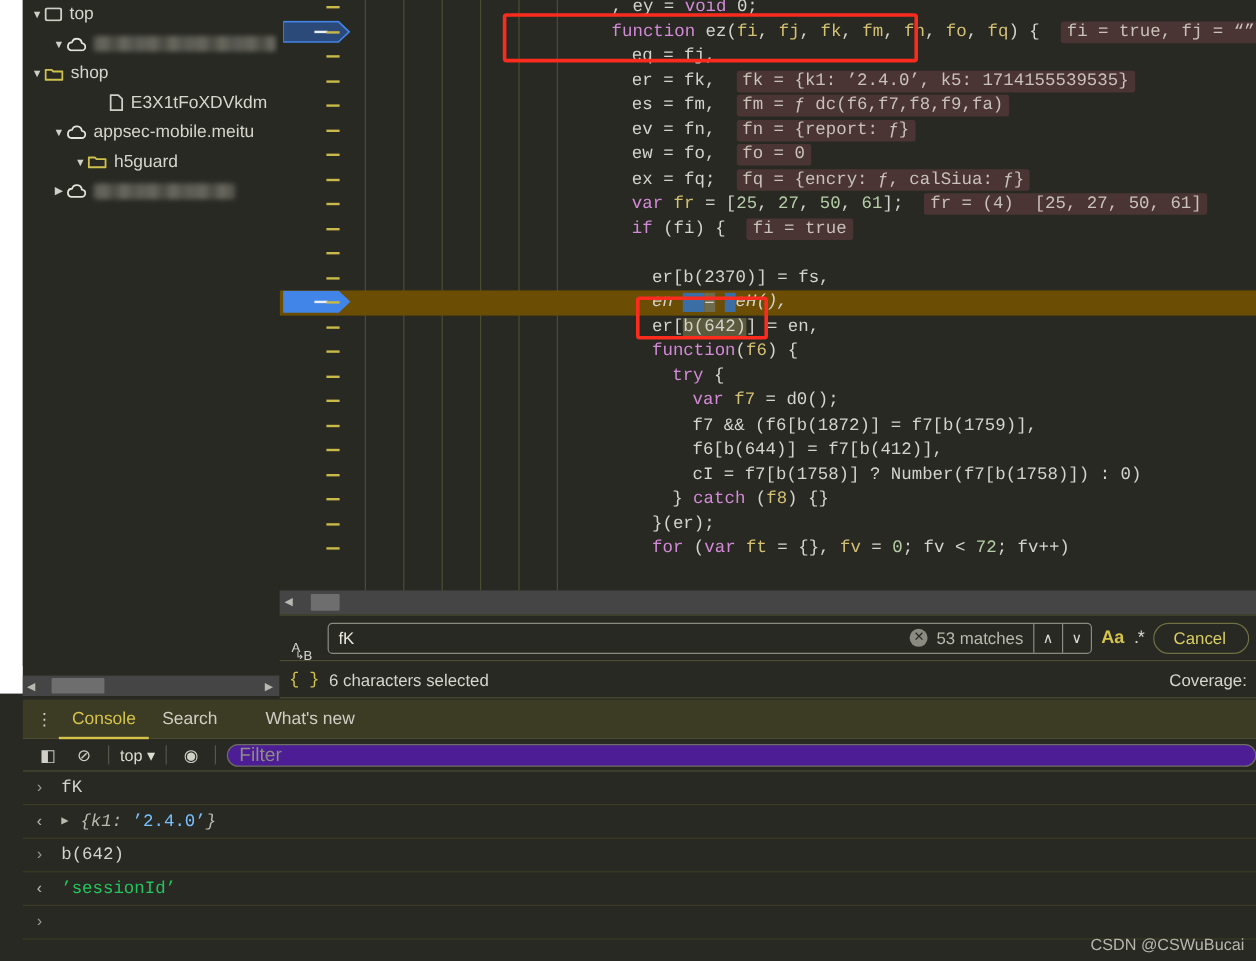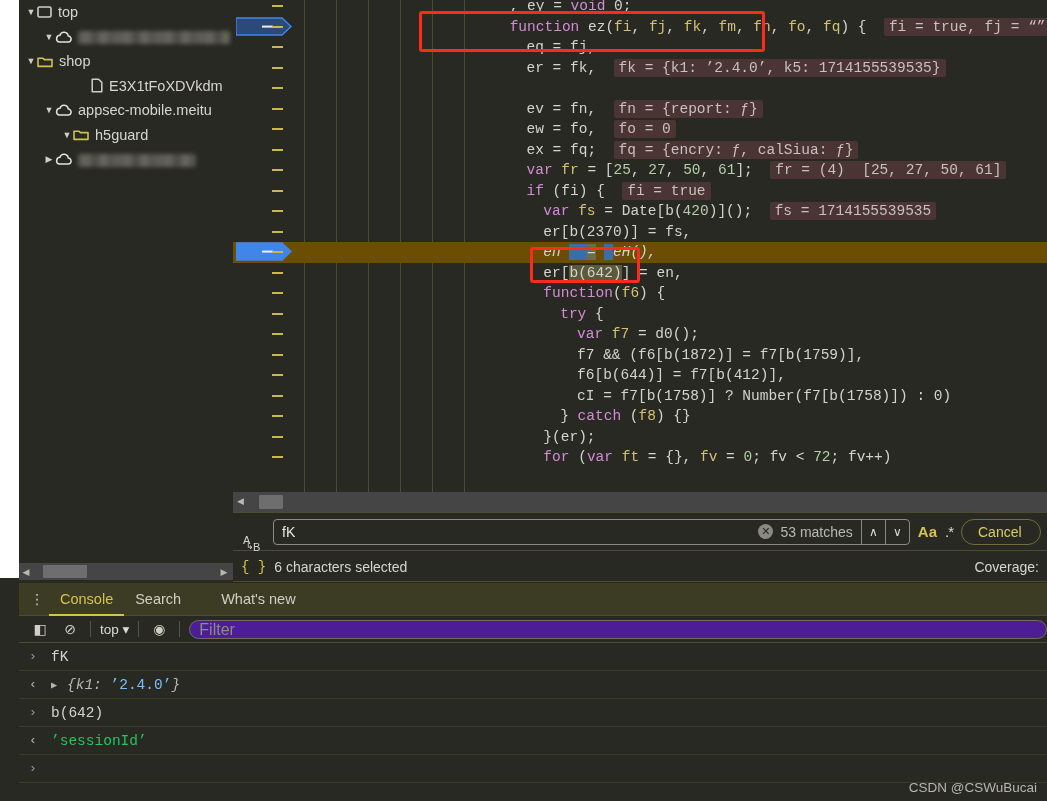--- a/index.html
+++ b/index.html
@@ -347,27 +347,27 @@
     <div class="gutter-col" style="left:199px"></div>
     <div class="gutter-col" style="left:231px"></div>
     <div id="code-lines" style="position:relative;z-index:2;">
         <div class="code-line" style="margin-top: -4px;"><span class="ln-dash" style="top: 9px;"></span><span class="txt" style="position: absolute; left: 276.68px; top: 0px;"><span class="plain">,</span><span class="plain"> ey </span><span class="plain">=</span><span class="plain"> </span><span class="kw">void</span><span class="plain"> 0;</span></span></div>
         <div class="code-line"><span class="ln-dash" style="top: 9px;"></span><span class="bp" style="top: 0px;"><svg width="56" height="19" viewBox="0 0 56 19">
               <path d="M0 1 H46 L55 9.5 L46 18 H0 Z" fill="#2b4a7a" stroke="#4285e8" stroke-width="1.4"></path>
               <rect x="26" y="8.6" width="11" height="2" fill="#e8eefc"></rect>
             </svg></span><span class="txt" style="position: absolute; left: 276.68px; top: 0px;"><span class="kw">function</span><span class="plain"> ez(</span><span class="param">fi</span><span class="plain">, </span><span class="param">fj</span><span class="plain">, </span><span class="param">fk</span><span class="plain">, </span><span class="param">fm</span><span class="plain">, </span><span class="param">fn</span><span class="plain">, </span><span class="param">fo</span><span class="plain">, </span><span class="param">fq</span><span class="plain">) {</span><span class="plain">  </span><span class="hint">fi = true, fj = “”, fk = {k1: ’2.</span></span></div>
         <div class="code-line"><span class="ln-dash" style="top: 9px;"></span><span class="txt" style="position: absolute; left: 293.52px; top: 0px;"><span class="plain">eq = fj,</span></span></div>
         <div class="code-line"><span class="ln-dash" style="top: 9px;"></span><span class="txt" style="position: absolute; left: 293.52px; top: 0px;"><span class="plain">er = </span><span class="plain">fk</span><span class="plain">,  </span><span class="hint">fk = {k1: ’2.4.0’, k5: 1714155539535}</span></span></div>
-        <div class="code-line"><span class="ln-dash" style="top: 9px;"></span></div>
+        <div class="code-line"><span class="ln-dash" style="top: 9px;"></span><span class="txt" style="position: absolute; left: 293.52px; top: 0px;"><span class="plain">es = fm,  </span><span class="hint">fm = ƒ dc(f6,f7,f8,f9,fa)</span></span></div>
         <div class="code-line"><span class="ln-dash" style="top: 9px;"></span><span class="txt" style="position: absolute; left: 293.52px; top: 0px;"><span class="plain">ev = fn,  </span><span class="hint">fn = {report: ƒ}</span></span></div>
         <div class="code-line"><span class="ln-dash" style="top: 9px;"></span><span class="txt" style="position: absolute; left: 293.52px; top: 0px;"><span class="plain">ew = fo,  </span><span class="hint">fo = 0</span></span></div>
         <div class="code-line"><span class="ln-dash" style="top: 9px;"></span><span class="txt" style="position: absolute; left: 293.52px; top: 0px;"><span class="plain">ex = fq;  </span><span class="hint">fq = {encry: ƒ, calSiua: ƒ}</span></span></div>
         <div class="code-line"><span class="ln-dash" style="top: 9px;"></span><span class="txt" style="position: absolute; left: 293.52px; top: 0px;"><span class="kw">var</span><span class="plain"> </span><span class="param">fr</span><span class="plain"> = [</span><span class="num">25</span><span class="plain">, </span><span class="num">27</span><span class="plain">, </span><span class="num">50</span><span class="plain">, </span><span class="num">61</span><span class="plain">];  </span><span class="hint">fr = (4)  [25, 27, 50, 61]</span></span></div>
         <div class="code-line"><span class="ln-dash" style="top: 9px;"></span><span class="txt" style="position: absolute; left: 293.52px; top: 0px;"><span class="kw">if</span><span class="plain"> (fi) {  </span><span class="hint">fi = true</span></span></div>
-        <div class="code-line"><span class="ln-dash" style="top: 9px;"></span><span class="txt" style="position: absolute; left: 310.36px; top: 0px;"><span class="kw">var</span><span class="plain"> </span><span class="param">fs</span><span class="plain"> = Date[b(</span><span class="num">420</span><span class="plain">)]();  </span><span class="hint">fs = 1714155539535</span></span></div>
+        <div class="code-line"><span class="ln-dash" style="top: 9px;"></span></div>
         <div class="code-line"><span class="ln-dash" style="top: 9px;"></span><span class="txt" style="position: absolute; left: 310.36px; top: 0px;"><span class="plain">er[b(2370)] = fs,</span></span></div>
         <div class="code-line hl-line"><span class="ln-dash" style="top: 9px;"></span><span class="bp" style="top: 0px;"><svg width="56" height="19" viewBox="0 0 56 19">
               <path d="M0 1 H46 L55 9.5 L46 18 H0 Z" fill="#4285e8" stroke="#4285e8" stroke-width="1.4"></path>
               <rect x="26" y="8.6" width="11" height="2" fill="#e8eefc"></rect>
             </svg></span><span class="txt" style="position: absolute; left: 310.36px; top: 0px; font-style: italic;"><span class="plain">en </span><span class="sel-blue">fK</span><span class="sel-tok">=</span><span class="plain"> </span><span class="sel-blue">D</span><span class="plain">eH(),</span></span></div>
         <div class="code-line"><span class="ln-dash" style="top: 9px;"></span><span class="txt" style="position: absolute; left: 310.36px; top: 0px;"><span class="plain">er[</span><span class="match-hl">b(642)</span><span class="plain">] = en,</span></span></div>
         <div class="code-line"><span class="ln-dash" style="top: 9px;"></span><span class="txt" style="position: absolute; left: 310.36px; top: 0px;"><span class="kw">function</span><span class="plain">(</span><span class="param">f6</span><span class="plain">) {</span></span></div>
         <div class="code-line"><span class="ln-dash" style="top: 9px;"></span><span class="txt" style="position: absolute; left: 327.2px; top: 0px;"><span class="kw">try</span><span class="plain"> {</span></span></div>
         <div class="code-line"><span class="ln-dash" style="top: 9px;"></span><span class="txt" style="position: absolute; left: 344.04px; top: 0px;"><span class="kw">var</span><span class="plain"> </span><span class="param">f7</span><span class="plain"> = d0();</span></span></div>
         <div class="code-line"><span class="ln-dash" style="top: 9px;"></span><span class="txt" style="position: absolute; left: 344.04px; top: 0px;"><span class="plain">f7 &amp;&amp; (f6[b(1872)] = f7[b(1759)],</span></span></div>

